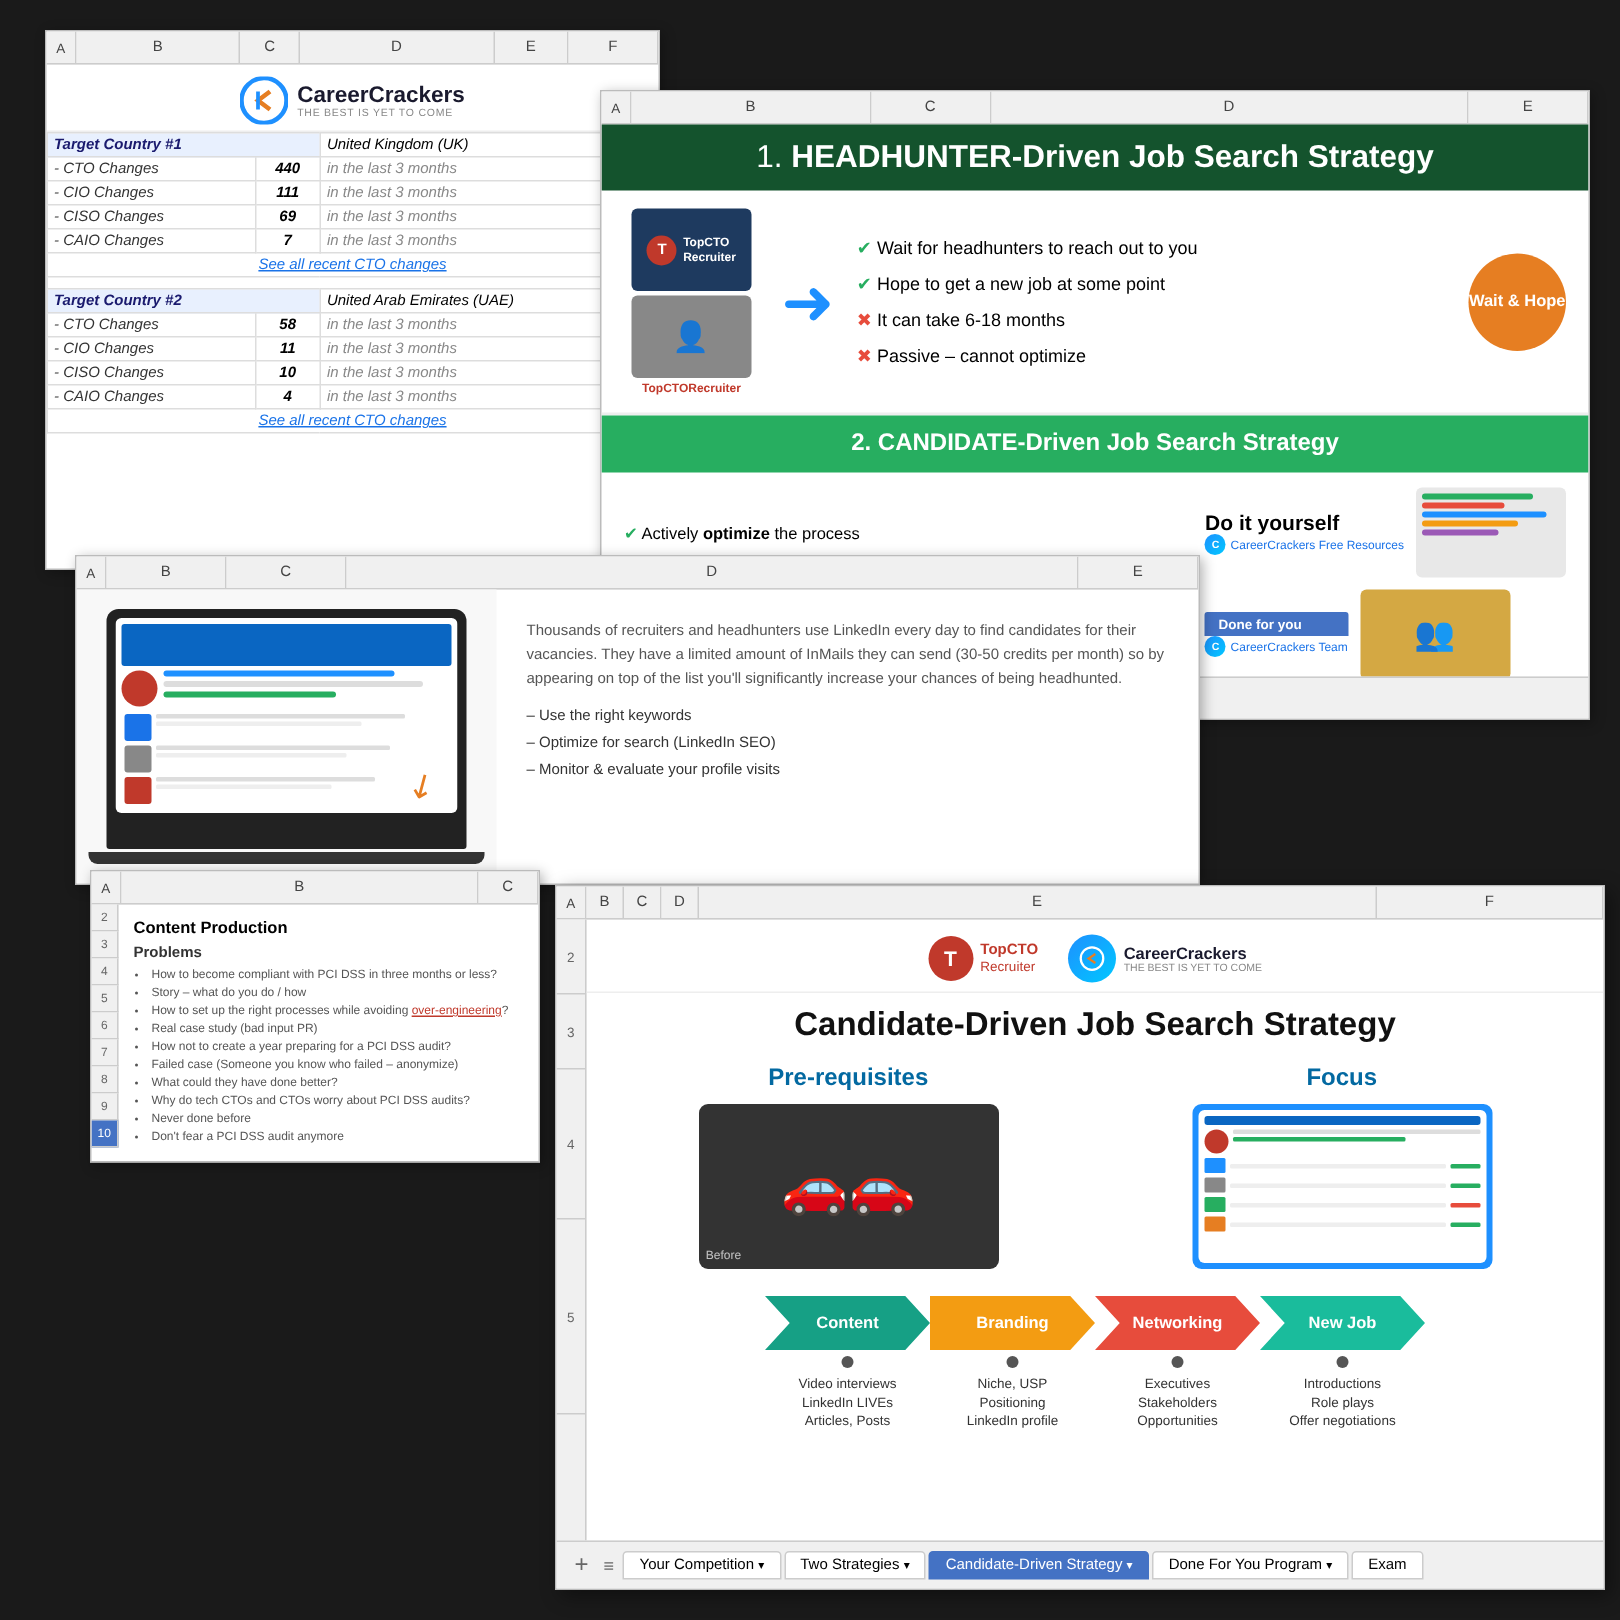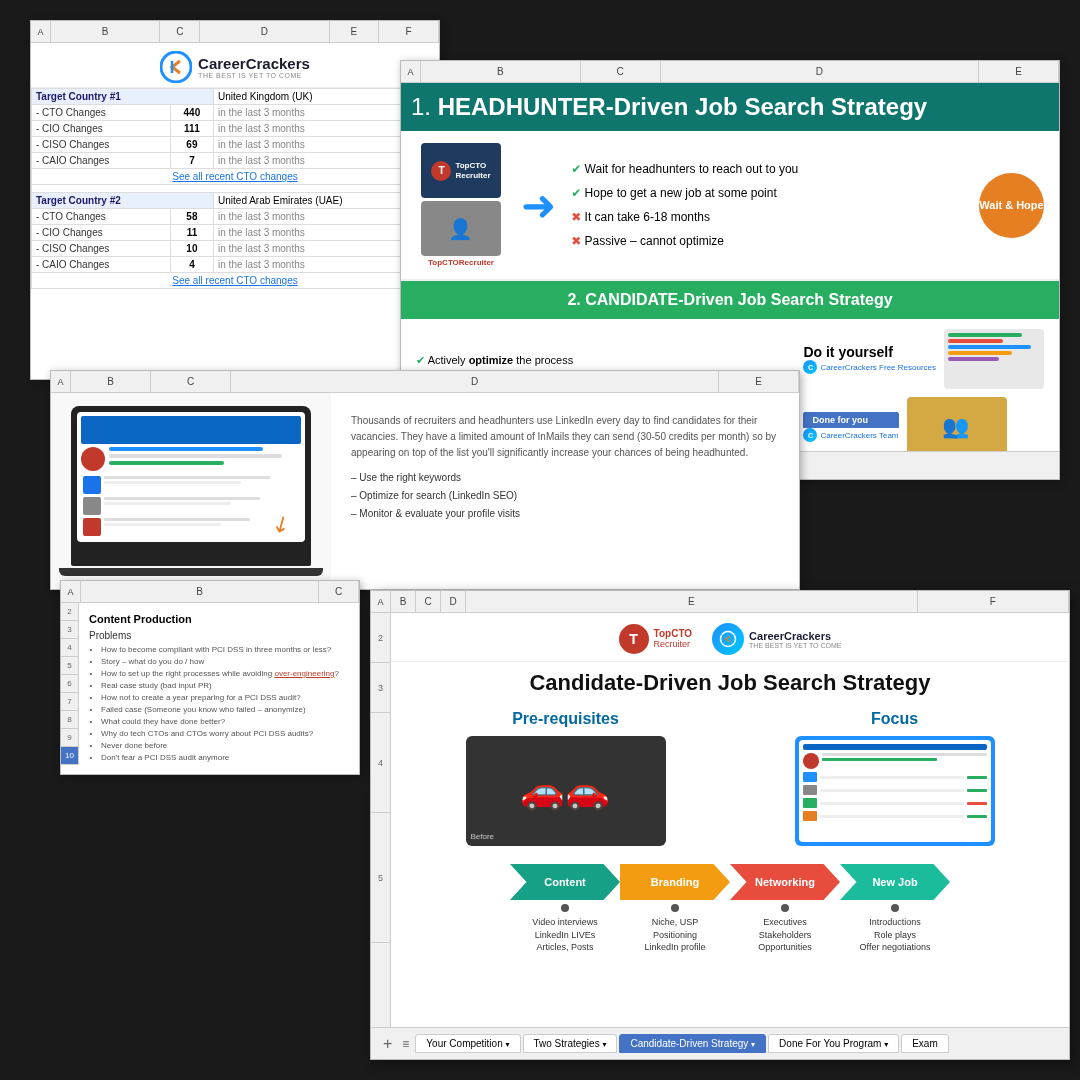--- a/index.html
+++ b/index.html
@@ -63,20 +63,21 @@
       font-size: 20px;
       font-weight: bold;
       padding: 10px 10px 6px;
       color: #111;
     }
 
     .sheet1-table {
       width: 100%;
       border-collapse: collapse;
       font-size: 10px;
+      font-style: italic;
     }
 
     .sheet1-table td {
       border: 1px solid #ddd;
       padding: 2px 4px;
     }
 
     .section-header {
       background: #e8f0fe;
       font-weight: bold;
@@ -109,25 +110,25 @@
       left: 400px;
       width: 660px;
       height: 420px;
       background: white;
       border: 1px solid #bbb;
       overflow: hidden;
       box-shadow: 2px 2px 8px rgba(0,0,0,0.3);
     }
 
     .strategy-header {
-      background: #0f766e;
+      background: #14532d;
       color: white;
-      text-align: left;
+      text-align: center;
       padding: 10px;
-      font-size: 24px;
+      font-size: 21px;
       font-weight: bold;
     }
 
     .strategy-header .bold-part { font-weight: 900; }
 
     .check-green { color: #27ae60; }
     .cross-red { color: #e74c3c; }
 
     
     .sheet3 {
@@ -278,21 +279,21 @@
     }
 
     .sheet4-title {
       font-size: 11px;
       font-weight: bold;
       margin-bottom: 5px;
     }
 
     .sheet4-subtitle {
       font-size: 10px;
-      font-weight: normal;
+      font-weight: bold;
       color: #333;
       margin-bottom: 3px;
     }
 
     .sheet4-bullets {
       font-size: 8px;
       color: #555;
       line-height: 1.6;
       list-style: disc;
       padding-left: 12px;

